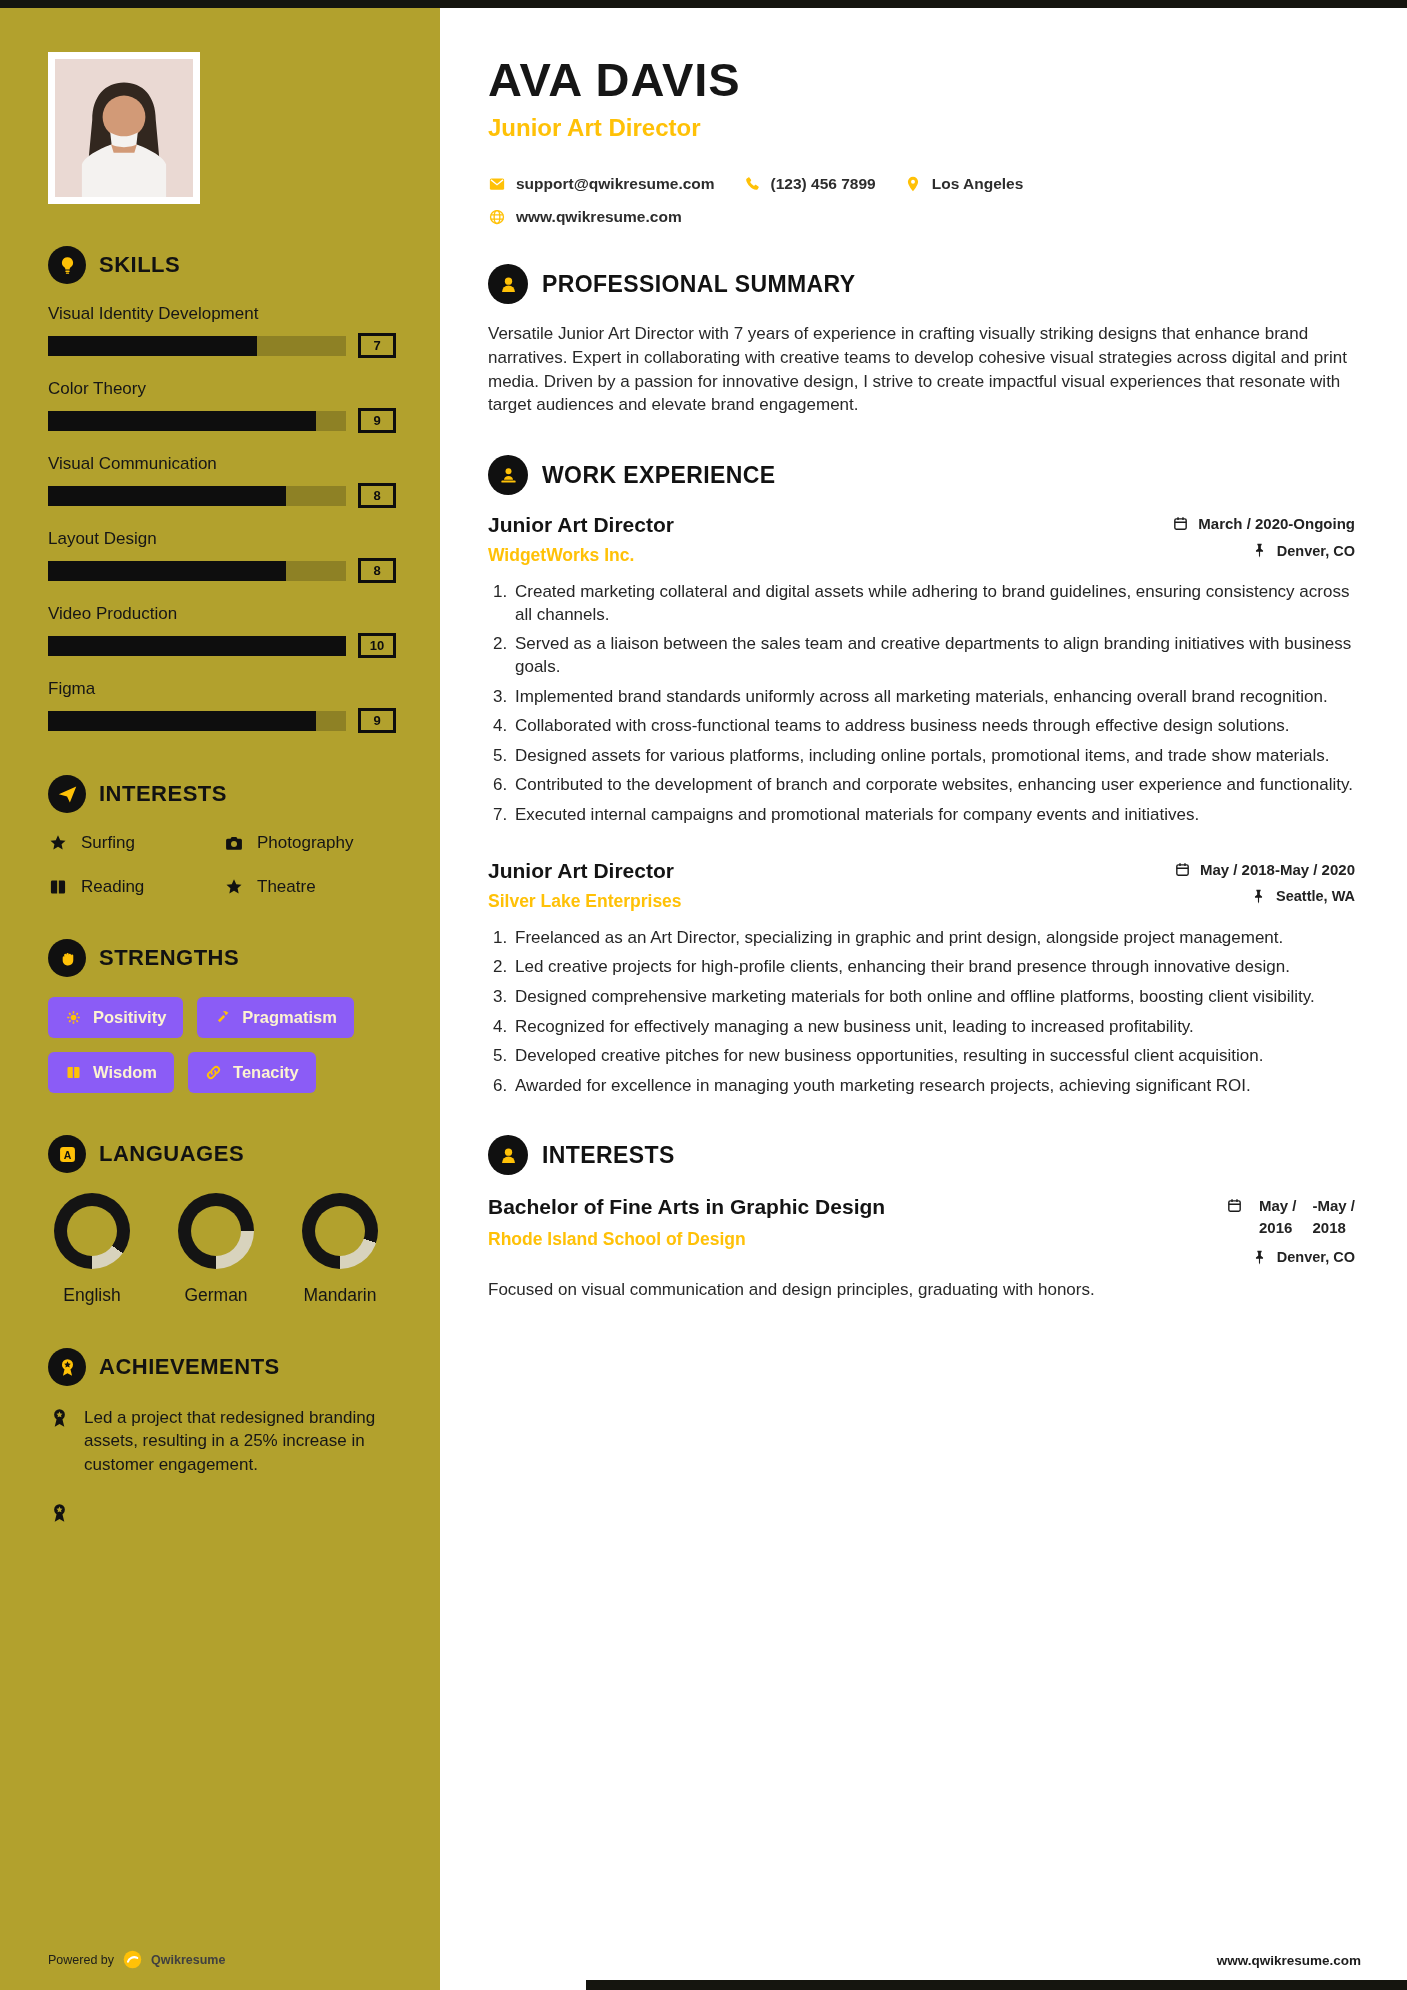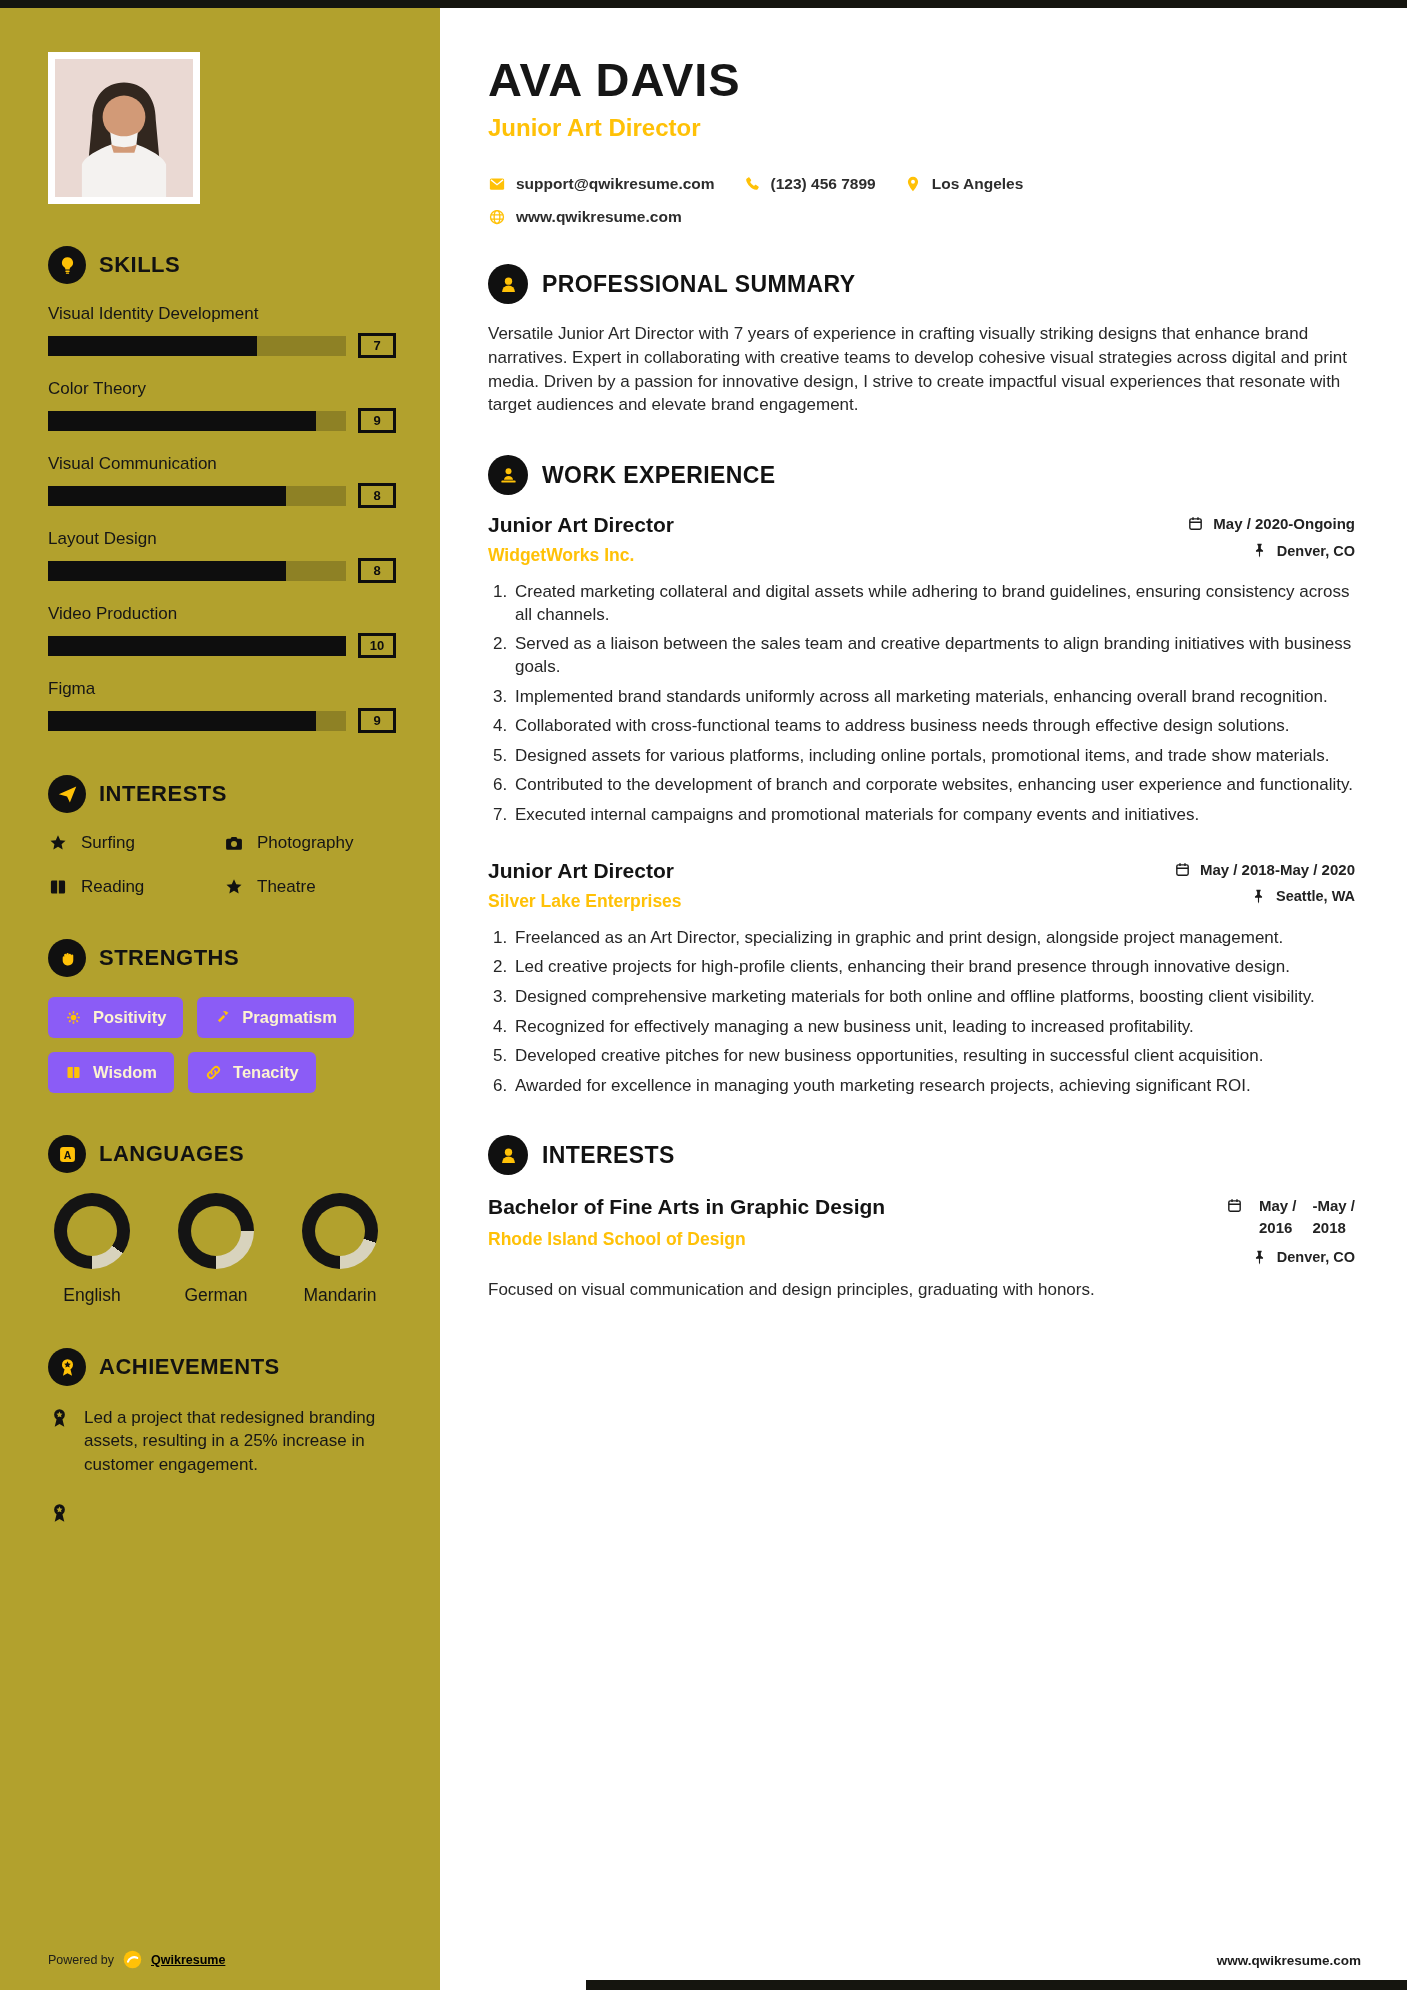--- a/index.html
+++ b/index.html
@@ -38,21 +38,21 @@
   .lang { display:flex; flex-direction:column; align-items:center; width:88px; }
   .donut { width:76px; height:76px; border-radius:50%; position:relative; }
   .donut-hole { position:absolute; inset:13px; border-radius:50%; background:#b2a12d; }
   .lang-label { margin-top:16px; font-size:17.5px; color:#151515; }
 
   .ach-item { display:flex; align-items:flex-start; gap:13px; margin-bottom:25px; font-size:17px; line-height:1.38; max-width:336px; color:#161616; }
   .ach-item svg { width:23px; height:23px; flex:0 0 auto; margin-top:1px; }
 
   .powered { position:absolute; left:48px; bottom:20px; display:flex; align-items:center; gap:8px; font-size:12.5px; color:#20201a; }
   .powered svg { width:21px; height:21px; }
-  .powered .brand-link { font-weight:700; text-decoration:underline; color:#000000; cursor:pointer; }
+  .powered .brand-link { font-weight:700; color:#404040; cursor:pointer; }
 
   
   .main { position:absolute; top:8px; left:440px; right:0; bottom:0; padding:44px 52px 60px 48px; }
   .name { font-size:47px; font-weight:800; letter-spacing:1px; color:#161616; }
   .role { font-size:24px; font-weight:700; color:#ffc107; margin-top:7px; }
   .contact { display:flex; flex-wrap:wrap; gap:15px 28px; margin-top:33px; font-size:15.5px; font-weight:600; color:#2d2d2d; max-width:740px; }
   .contact-item { display:flex; align-items:center; gap:10px; cursor:pointer; }
   .contact-item svg { width:18px; height:18px; flex:0 0 auto; }
 
   .main-section { margin-top:38px; }
@@ -388,21 +388,21 @@
             <div class="job-company">WidgetWorks Inc.</div>
           </div>
           <div class="job-meta">
             <div class="meta-row">
               <svg viewBox="0 0 24 24">
                   <g fill="none" stroke="#1b1b1b" stroke-width="2">
                     <rect x="4" y="5.5" width="16" height="14.5" rx="2"></rect>
                     <path d="M4 10.3h16M8.5 3.2v4M15.5 3.2v4"></path>
                   </g>
                 </svg>
-              <span>May / 2020-Ongoing</span>
+              <span>March / 2020-Ongoing</span>
             </div>
             <div class="meta-row loc">
               <svg viewBox="0 0 24 24">
                   <path fill="#1b1b1b" d="M9 2.5h6v1.8l-1.1.9v4.4l3.1 2.5v1.8h-4.2v5.6L12 22l-.8-2.5v-5.6H7v-1.8l3.1-2.5V5.2L9 4.3z"></path>
                 </svg>
               <span>Denver, CO</span>
             </div>
           </div>
         </div>
         <ol class="bullets">

